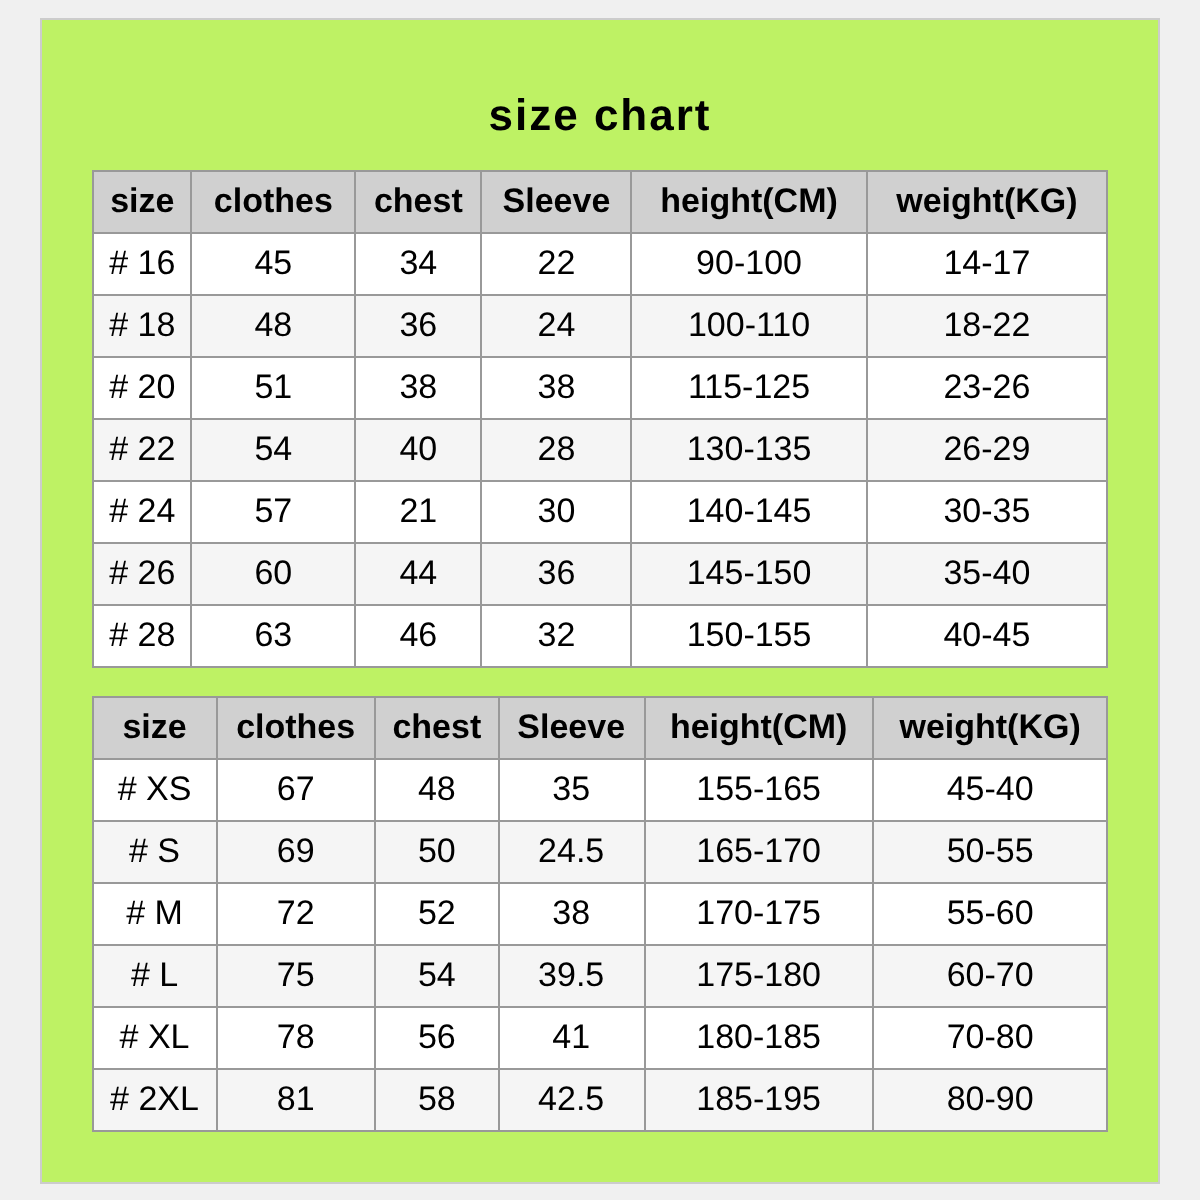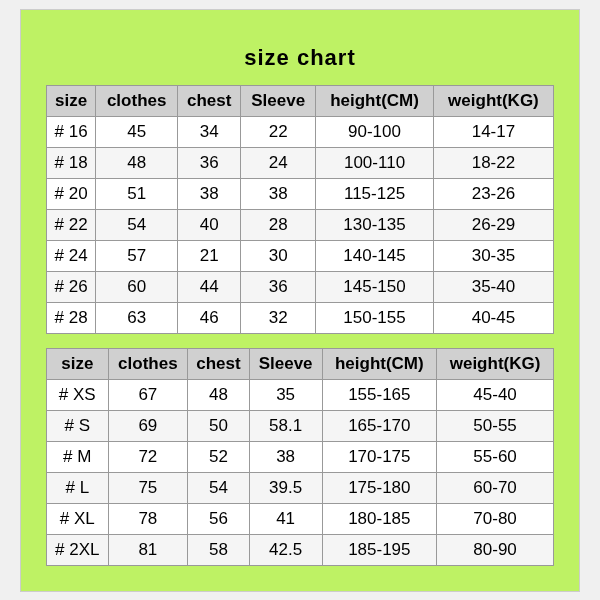--- a/index.html
+++ b/index.html
@@ -143,21 +143,21 @@
           <td>67</td>
           <td>48</td>
           <td>35</td>
           <td>155-165</td>
           <td>45-40</td>
         </tr>
         <tr>
           <td># S</td>
           <td>69</td>
           <td>50</td>
-          <td>58.1</td>
+          <td>24.5</td>
           <td>165-170</td>
           <td>50-55</td>
         </tr>
         <tr>
           <td># M</td>
           <td>72</td>
           <td>52</td>
           <td>38</td>
           <td>170-175</td>
           <td>55-60</td>

